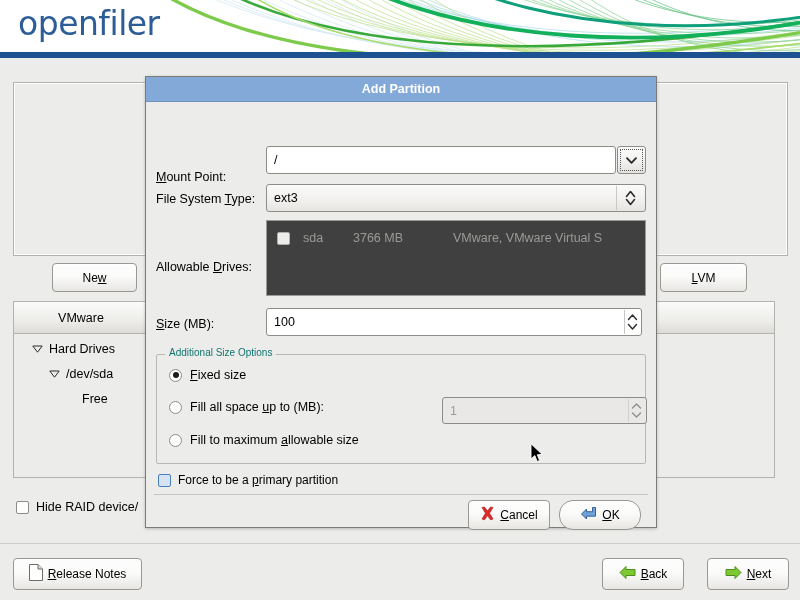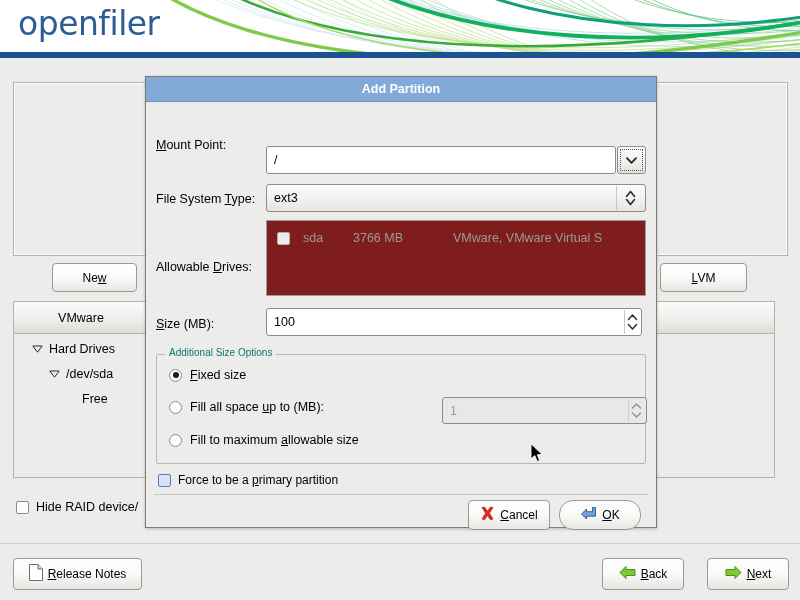--- a/index.html
+++ b/index.html
@@ -155,21 +155,21 @@
     width: 11px; height: 7px;
   }
 
   .spin {
     position: absolute; box-sizing: border-box;
     display: flex; flex-direction: column; align-items: center; justify-content: center;
   }
 
   .listbox {
     position: absolute; box-sizing: border-box;
-    border: 1px solid #9c9a96; background: #7f1d1d;
+    border: 1px solid #9c9a96; background: #404040;
   }
   .listrow {
     display: flex; align-items: center; height: 22px; padding-left: 10px; gap: 0;
     font-size: 12.5px; color: #9b9a97;
   }
   .listrow .chk { border-color: #b2b0ac; background: #ececeb; margin-right: 13px; }
 
   .groupbox {
     position: absolute; box-sizing: border-box;
     border: 1px solid #b9b7b3; border-radius: 2px;
@@ -346,21 +346,21 @@
         </span>
         <span><span class="u">N</span>ext</span>
       </span>
     </div>
   </div>
 
   <div class="dialog">
     <div class="dlg-title">Add Partition</div>
     <div class="dlg-content">
 
-      <div class="lbl" style="left:10px; top:36px;">
+      <div class="lbl" style="left:10px; top:68px;">
         <span class="u">M</span>ount Point:
       </div>
       <div class="field" style="left:120px; top:44px; width:350px; height:28px;">
         <span>/</span>
       </div>
       <div class="dropbtn" style="left:471px; top:44px; width:29px; height:28px;">
         <span class="focusring">
           <svg class="chev" viewBox="0 0 11 7">
             <path d="M1,1.2 L5.5,5.8 L10,1.2" fill="none" stroke="#2a2a2a" stroke-width="1.8" stroke-linecap="round" stroke-linejoin="round"></path>
           </svg>

